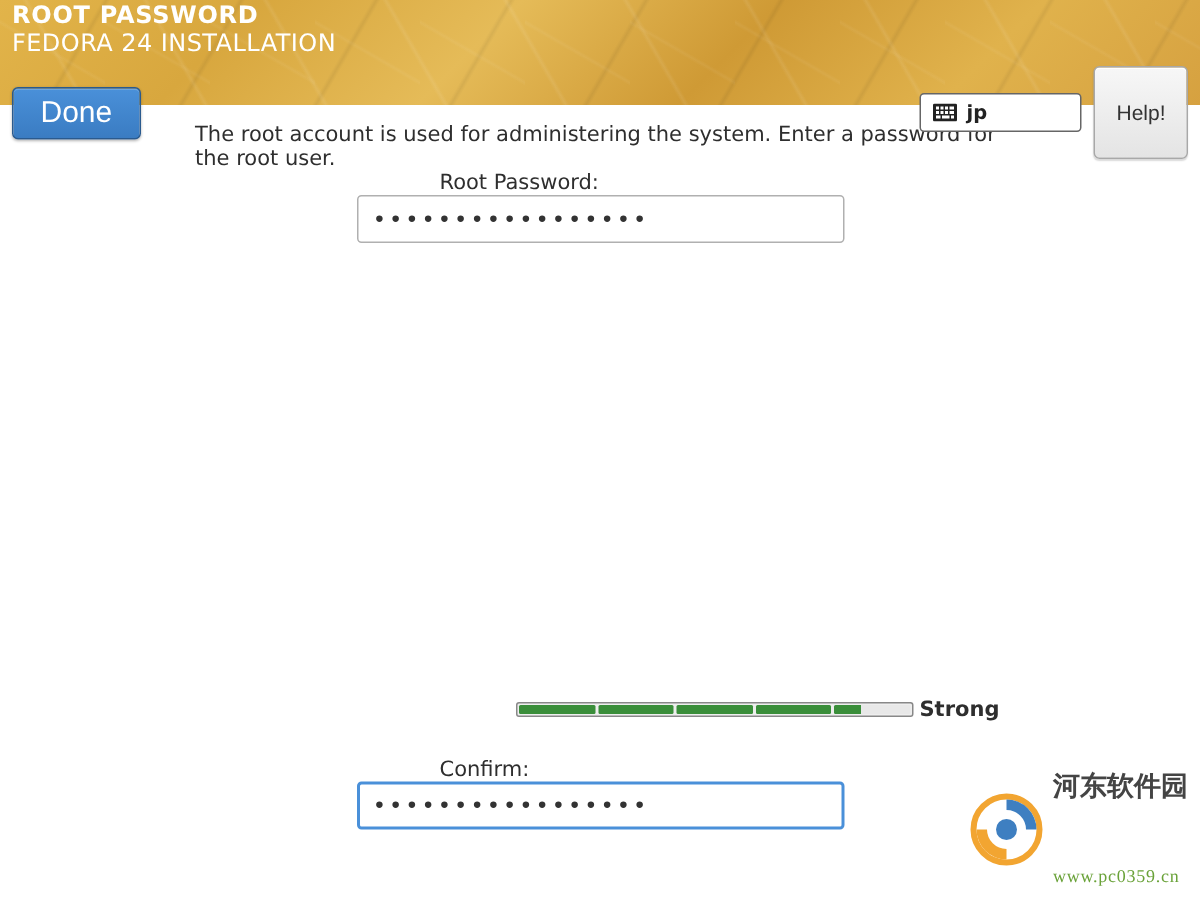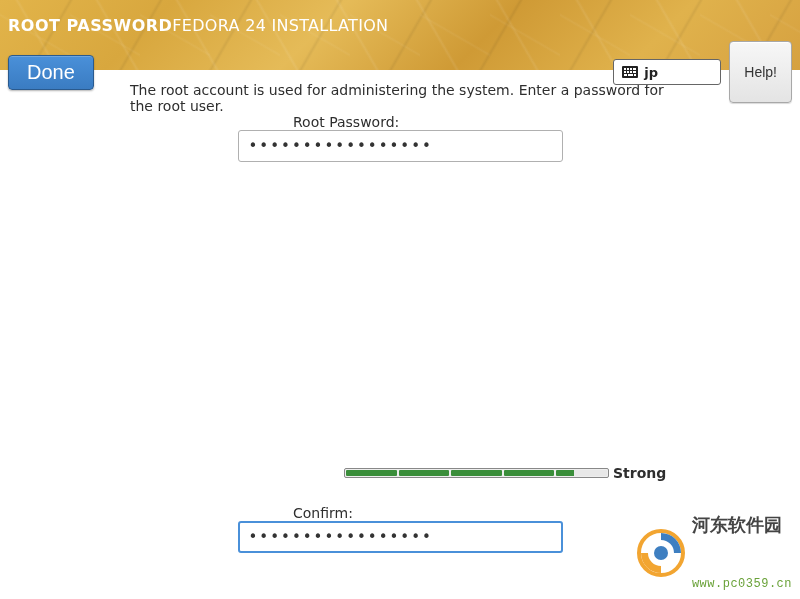--- a/index.html
+++ b/index.html
@@ -15,22 +15,22 @@
     content: "";
     position: absolute; inset: 0;
     background:
       linear-gradient(60deg, transparent 48%, rgba(255,255,255,0.08) 50%, transparent 52%),
       linear-gradient(-60deg, transparent 48%, rgba(0,0,0,0.06) 50%, transparent 52%),
       linear-gradient(30deg, transparent 48%, rgba(255,255,255,0.05) 50%, transparent 52%);
     background-size: 80px 80px, 90px 90px, 70px 70px;
     pointer-events: none;
   }
   .header-top {
-    display: flex; justify-content: flex-start; align-items: flex-start;
-    padding-top: 16px; position: relative; z-index: 1;
+    display: flex; justify-content: space-between; align-items: flex-start;
+    padding-top: 0; position: relative; z-index: 1; flex-direction: column;
   }
   .header-title { color: #fff; font-weight: bold; font-size: 16px; letter-spacing: 0.5px; }
   .header-installer { color: #fff; font-weight: 500; font-size: 16px; letter-spacing: 0.3px; }
   .header-bottom {
     display: flex; justify-content: space-between; align-items: center;
     margin-top: 6px; position: relative; z-index: 1;
   }
   .done-btn {
     background: linear-gradient(#4a90d9, #3a7cc2);
     color: #fff; border: 1px solid #2a5a8e; border-radius: 4px;
@@ -77,21 +77,21 @@
   .strength-text { font-weight: bold; font-size: 14px; color: #2e2e2e; }
   
   .watermark {
     position: absolute; right: 8px; bottom: 8px;
     display: flex; align-items: center; gap: 6px;
     font-size: 14px; color: #555;
   }
   .wm-logo { width: 50px; height: 50px; }
   .wm-text { display: flex; flex-direction: column; line-height: 1.2; gap: 41px; }
   .wm-cn { font-weight: bold; font-size: 18px; color: #444; }
-  .wm-url { font-size: 12px; color: #6aa239; font-family: Liberation Mono, monospace; letter-spacing: 0.5px; }
+  .wm-url { font-size: 12px; color: #6aa239; font-family: Liberation Serif, serif; letter-spacing: 0.5px; }
 </style>
 </head>
 <body>
 
 <div class="header">
   <div class="header-top">
     <div class="header-title">ROOT PASSWORD</div>
     <div class="header-installer">FEDORA 24 INSTALLATION</div>
   </div>
   <div class="header-bottom">

